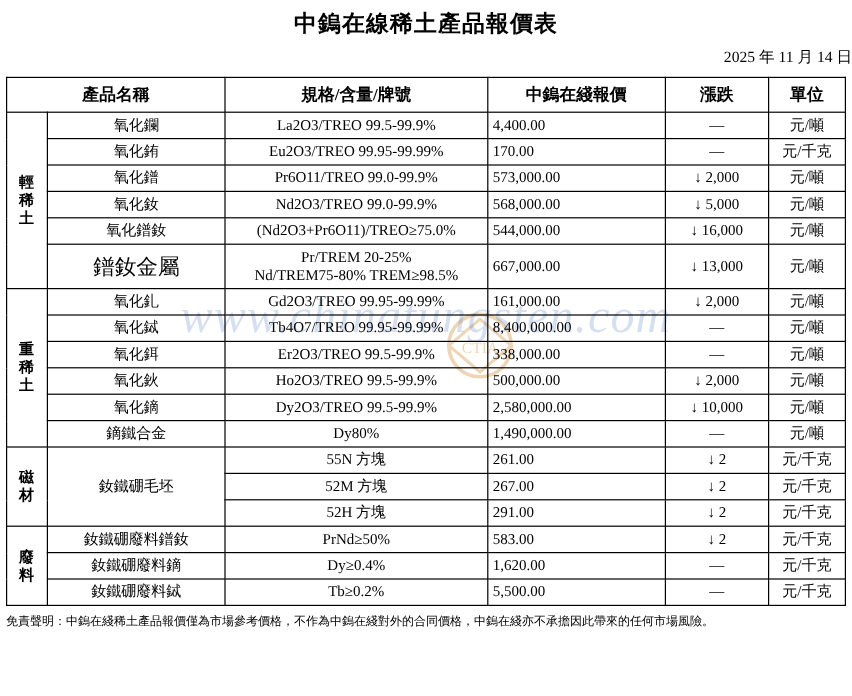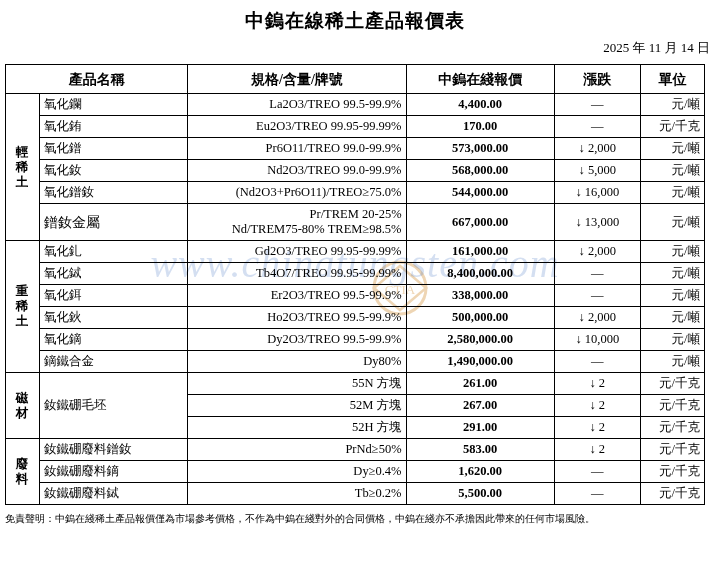--- a/index.html
+++ b/index.html
@@ -94,42 +94,41 @@
   td.cat {
     text-align: center;
     font-weight: bold;
     font-size: 14px;
     letter-spacing: 1px;
     line-height: 17px;
     padding: 2px 1px;
   }
   td.cat span { display: block; }
   td.name {
-    text-align: left;
+    text-align: center;
     font-size: 13.5px;
   }
   td.spec {
-    text-align: right;
+    text-align: center;
     padding-left: 6px;
     font-size: 13px;
     margin-top: 16px;
   }
   td.spec .l2 { display: block; }
   td.price {
-    text-align: center;
+    text-align: left;
     padding-left: 6px;
     font-size: 13px;
-    font-weight: bold;
   }
   td.chg {
     text-align: center;
     font-size: 13px;
   }
   td.unit {
-    text-align: right;
+    text-align: center;
     font-size: 13px;
   }
   .footer {
     width: 700px;
     margin: 0 auto;
     padding-top: 6px;
     font-size: 10px;
     line-height: 15px;
     color: #000;
   }
@@ -209,21 +208,21 @@
         <td class="unit">元/噸</td>
       </tr>
       <tr>
         <td class="name">氧化鐠釹</td>
         <td class="spec">(Nd2O3+Pr6O11)/TREO≥75.0%</td>
         <td class="price">544,000.00</td>
         <td class="chg">↓ 16,000</td>
         <td class="unit">元/噸</td>
       </tr>
       <tr>
-        <td class="name" style="font-size:14px;font-weight:normal;font-family:Liberation Serif, serif;">鐠釹金屬</td>
+        <td class="name" style="font-size:18px;font-weight:normal;font-family:Liberation Serif, serif;">鐠釹金屬</td>
         <td class="spec">
           <span>Pr/TREM 20-25%</span>
           <span class="l2">Nd/TREM75-80% TREM≥98.5%</span>
         </td>
         <td class="price">667,000.00</td>
         <td class="chg">↓ 13,000</td>
         <td class="unit">元/噸</td>
       </tr>
 
       <tr>

